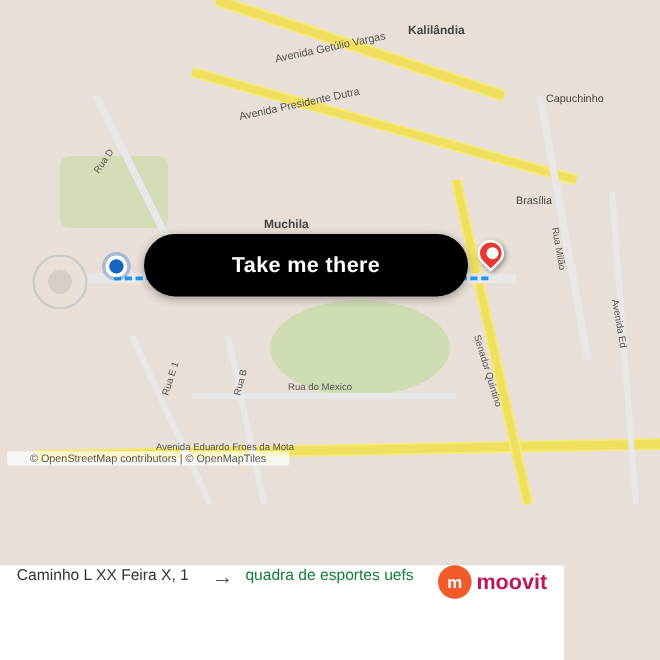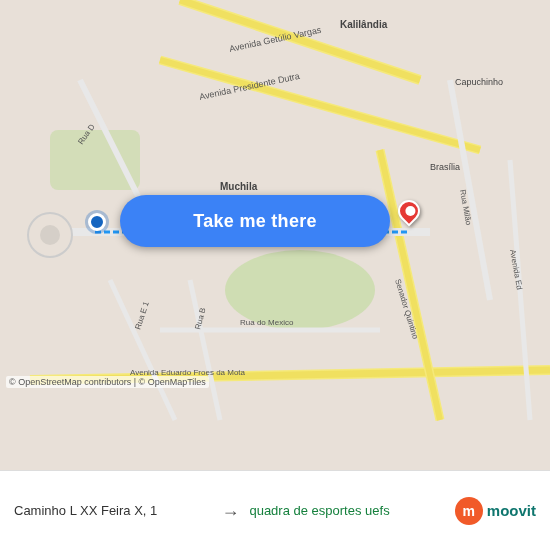--- a/index.html
+++ b/index.html
@@ -26,21 +26,21 @@
       width: 100%; height: 100%;
     }
 
     
     #button-overlay {
       position: absolute;
       top: 195px;
       left: 120px;
       width: 270px;
       height: 52px;
-      background: #3b82f6;
+      background: #000000;
       border-radius: 26px;
       display: flex;
       align-items: center;
       justify-content: center;
       cursor: pointer;
       box-shadow: 0 2px 8px rgba(0,0,0,0.35);
     }
 
     #button-overlay span {
       color: #fff;
@@ -86,37 +86,37 @@
       top: 5px;
       left: 5px;
       width: 10px;
       height: 10px;
       background: #fff;
       border-radius: 50%;
     }
 
     
     #info-bar {
-      width: 550px;
+      width: 470px;
       height: 80px;
       background: #fff;
       display: flex;
-      align-items: center;
+      align-items: flex-start;
       padding: 0 14px;
       border-top: 1px solid #ddd;
     }
 
     #attribution {
       position: absolute;
       bottom: 82px;
       left: 6px;
       font-size: 9px;
       color: #555;
       background: rgba(255,255,255,0.7);
-      padding: 1px 3px;
+      padding: 1px 19px;
       border-radius: 2px;
     }
 
     .info-from {
       font-size: 13px;
       color: #333;
       font-weight: 500;
       flex: 1;
       white-space: nowrap;
       overflow: hidden;
@@ -151,23 +151,23 @@
       border-radius: 50%;
       display: flex;
       align-items: center;
       justify-content: center;
       color: #fff;
       font-size: 14px;
       font-weight: bold;
     }
 
     .moovit-logo .m-text {
-      font-size: 15px;
+      font-size: 18px;
       font-weight: bold;
-      color: #0f766e;
+      color: #be185d;
     }
   </style>
 </head>
 <body>
 
 <div id="map-container">
 
   <svg id="map-svg" viewBox="0 0 550 470" xmlns="http://www.w3.org/2000/svg">
 
     <rect width="550" height="470" fill="#e8e0d8"></rect>

